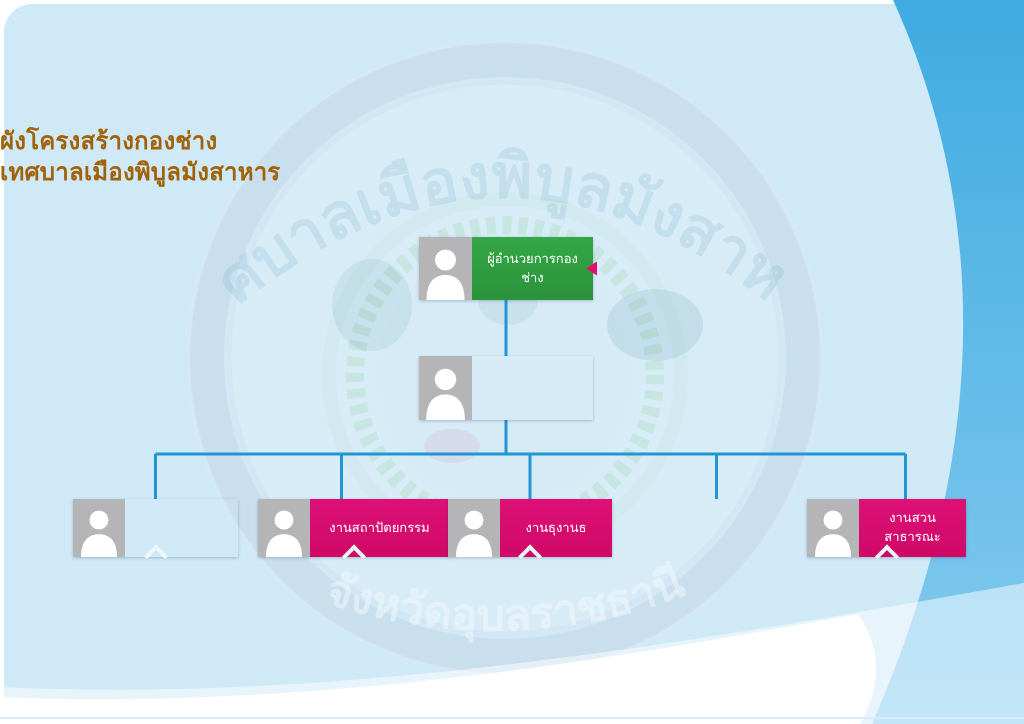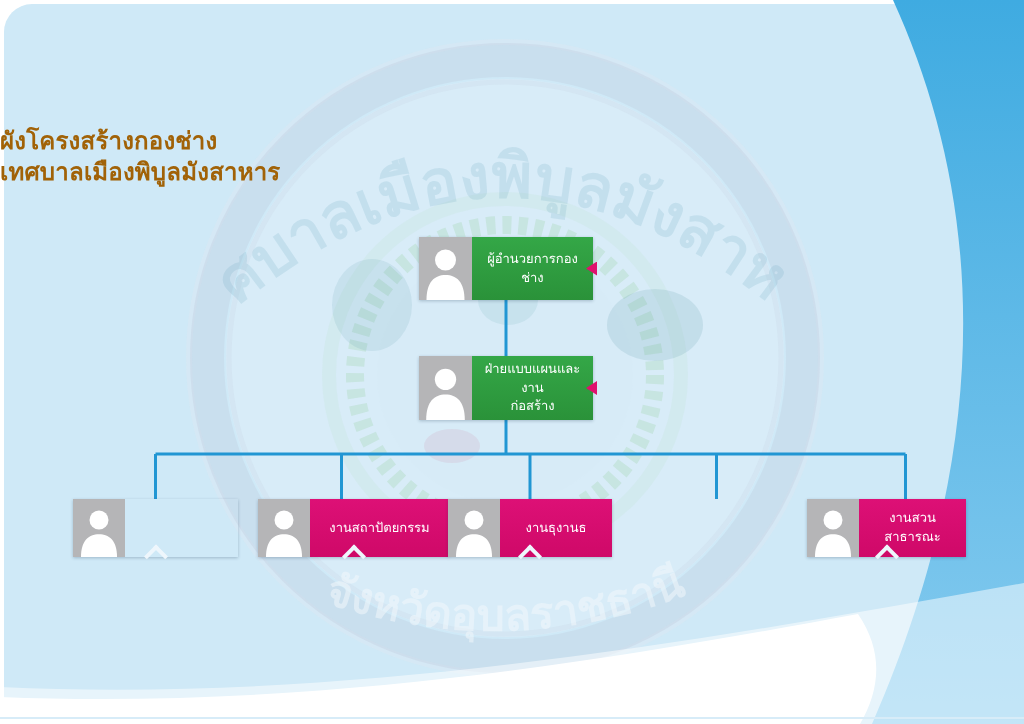--- a/index.html
+++ b/index.html
@@ -95,25 +95,20 @@
     </div>
   </div>
 
   <div class="node green" style="left:419px;top:356px;width:174px;height:64px">
     <div class="avatar" style="width:53px">
       <svg width="53" height="61" viewBox="0 0 52 60">
         <circle cx="26" cy="20" r="10.5" fill="#ffffff"></circle>
         <path d="M7 60 C 7 42 15 35 26 35 C 37 35 45 42 45 60 Z" fill="#ffffff"></path>
       </svg>
     </div>
-    <div class="nbody">
-      <span>ฝ่ายแบบแผนและงาน</span>
-      <span>ก่อสร้าง</span>
-      <span class="tip-left"></span>
-    </div>
   </div>
 
   <div class="node pinkn" style="left:73px;top:499px;width:165px;height:58px">
     <div class="avatar" style="width:52px">
       <svg width="52" height="55" viewBox="0 0 52 58">
         <circle cx="26" cy="19" r="10" fill="#ffffff"></circle>
         <path d="M7 58 C 7 41 15 34 26 34 C 37 34 45 41 45 58 Z" fill="#ffffff"></path>
       </svg>
     </div>
     <span class="chev"></span>

